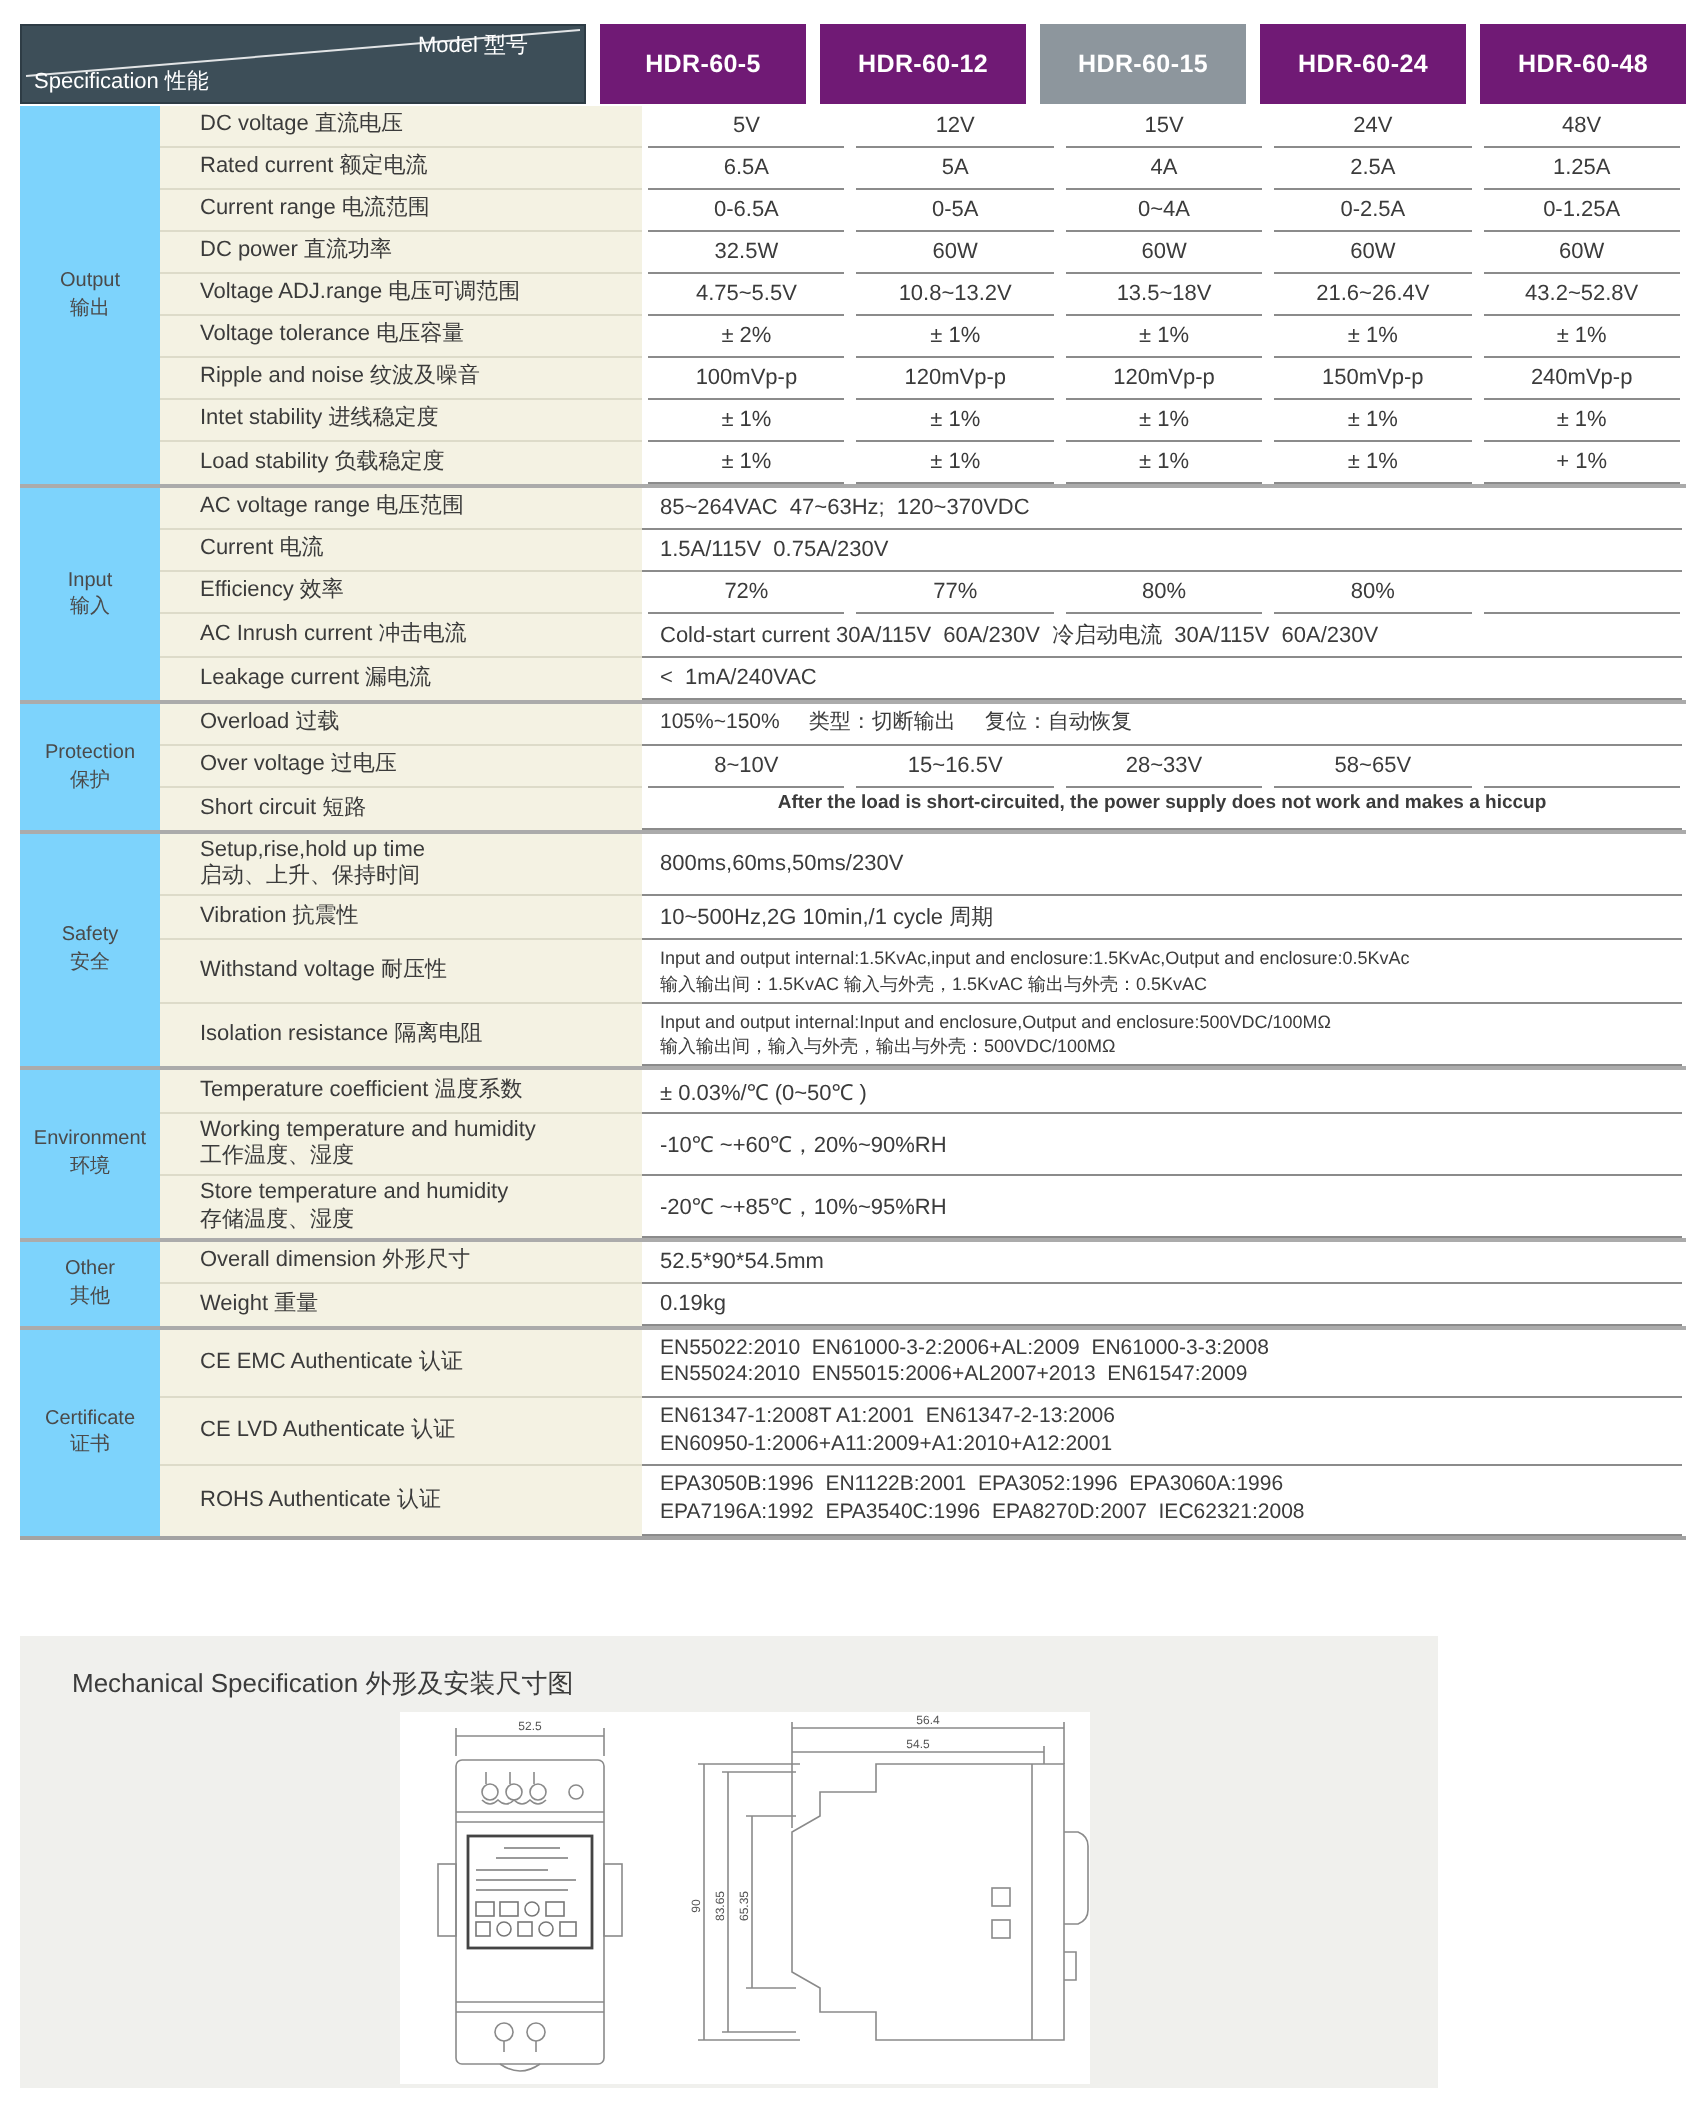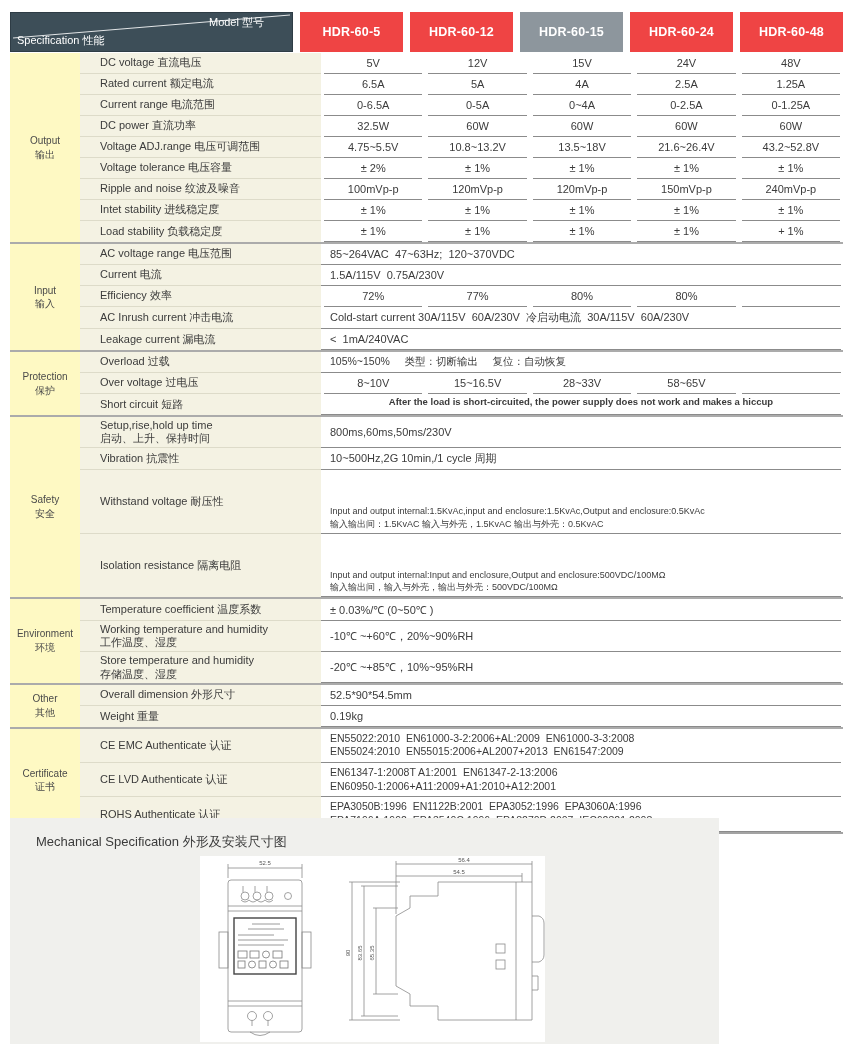--- a/index.html
+++ b/index.html
@@ -15,32 +15,32 @@
   .hdr { display: flex; height: 40px; }
   .hdr-spec {
     width: 283px; background: #3d4e58; color: #fff; position: relative;
     font-size: 11px; flex: none; border: 1px solid #2e3c45;
   }
   .hdr-spec .spec-lbl { position: absolute; left: 6px; bottom: 3px; }
   .hdr-spec .model-lbl { position: absolute; right: 28px; top: 2px; }
   .hdr-spec svg { position: absolute; left: 0; top: 0; }
   .hdr-models { flex: 1; display: flex; gap: 7px; margin-left: 7px; }
   .hdr-model {
-    flex: 1; background: #ef4444; color: #fff; font-weight: bold;
+    flex: 1; background: #701a75; color: #fff; font-weight: bold;
     font-size: 12.5px; display: flex; align-items: center; justify-content: center;
     letter-spacing: .2px;
   }
   .hdr-model.dark { background: #8d969d; }
 
   
   .tbody { margin-top: 1px; border-bottom: 2px solid #a3a3a3; }
   .section { display: flex; border-top: 2px solid #ababab; }
   .section:first-child { border-top: none; }
   .cat {
-    width: 70px; flex: none; background: #fef9c3;
+    width: 70px; flex: none; background: #7dd3fc;
     display: flex; flex-direction: column; justify-content: center; align-items: center;
     font-size: 10px; color: #4a4a4a; line-height: 1.35; text-align: center;
   }
   .rows { flex: 1; display: flex; flex-direction: column; }
   .row { display: flex; align-items: stretch; min-height: 21px; }
   .label {
     width: 241px; flex: none; background: #f4f2e3; font-size: 11px;
     padding: 2px 2px 2px 20px; display: flex; flex-direction: column;
     justify-content: center; border-bottom: 1px solid #dddbc9; line-height: 1.2;
   }
@@ -55,21 +55,21 @@
   .vspan {
     flex: 1; font-size: 11px; display: flex; align-items: center;
     padding: 3px 0 3px 9px; border-bottom: 1px solid #8b8b8b; margin-right: 2px;
     white-space: pre-wrap;
   }
   .vlines {
     flex: 1; font-size: 10.5px; line-height: 1.3; display: flex; flex-direction: column;
     justify-content: center; padding: 3px 0 3px 9px; border-bottom: 1px solid #8b8b8b;
     margin-right: 2px; white-space: pre-wrap;
   }
-  .vlines.small { font-size: 9px; line-height: 1.35; margin-top: 32px; }
+  .vlines.small { font-size: 9px; line-height: 1.35; }
   .vnote {
     flex: 1; font-size: 9.5px; font-weight: bold; text-align: center;
     display: flex; flex-direction: row; justify-content: center;
     border-bottom: 1px solid #8b8b8b; margin-right: 2px; line-height: 1.3; padding: 2px 0;
   }
 
   
   .mech {
     position: absolute; left: 10px; top: 818px; width: 709px; height: 226px;
     background: #f0f0ed;

